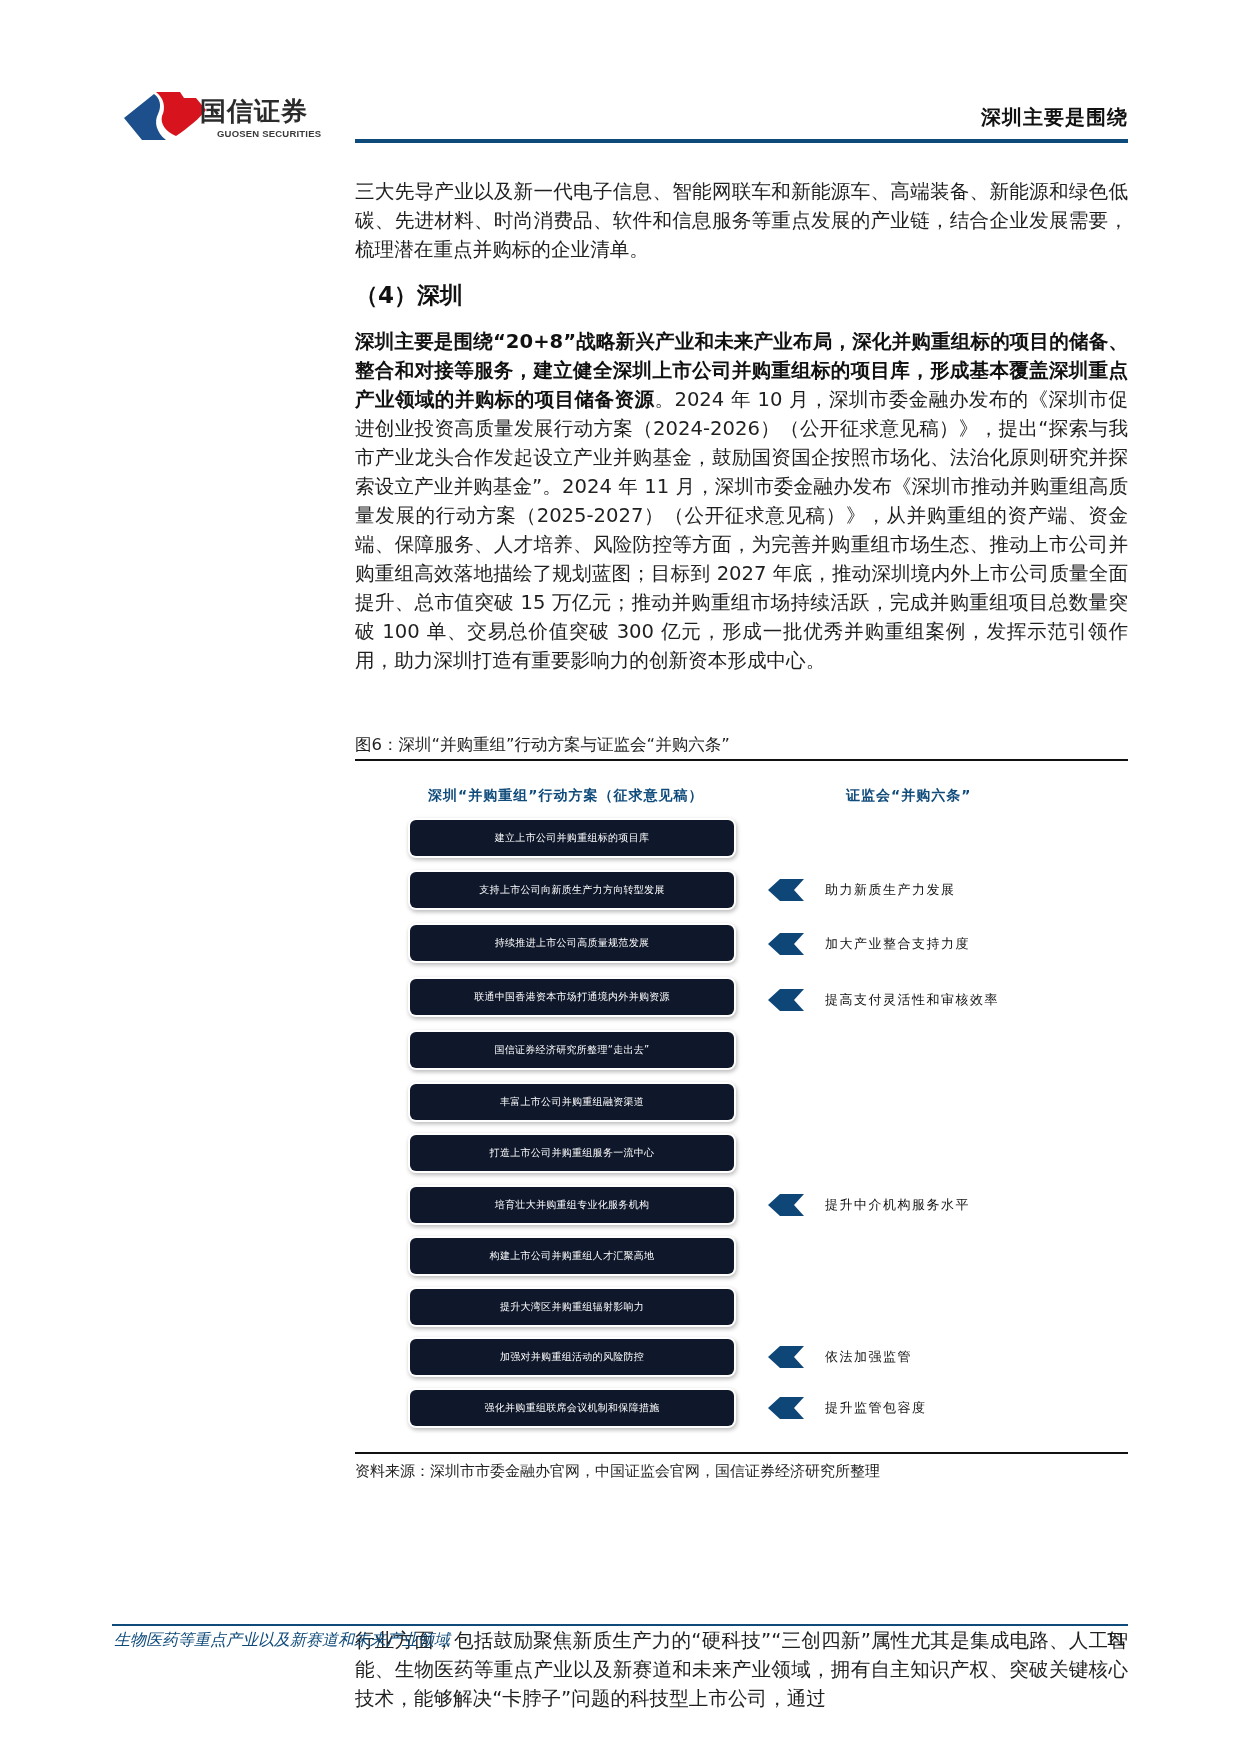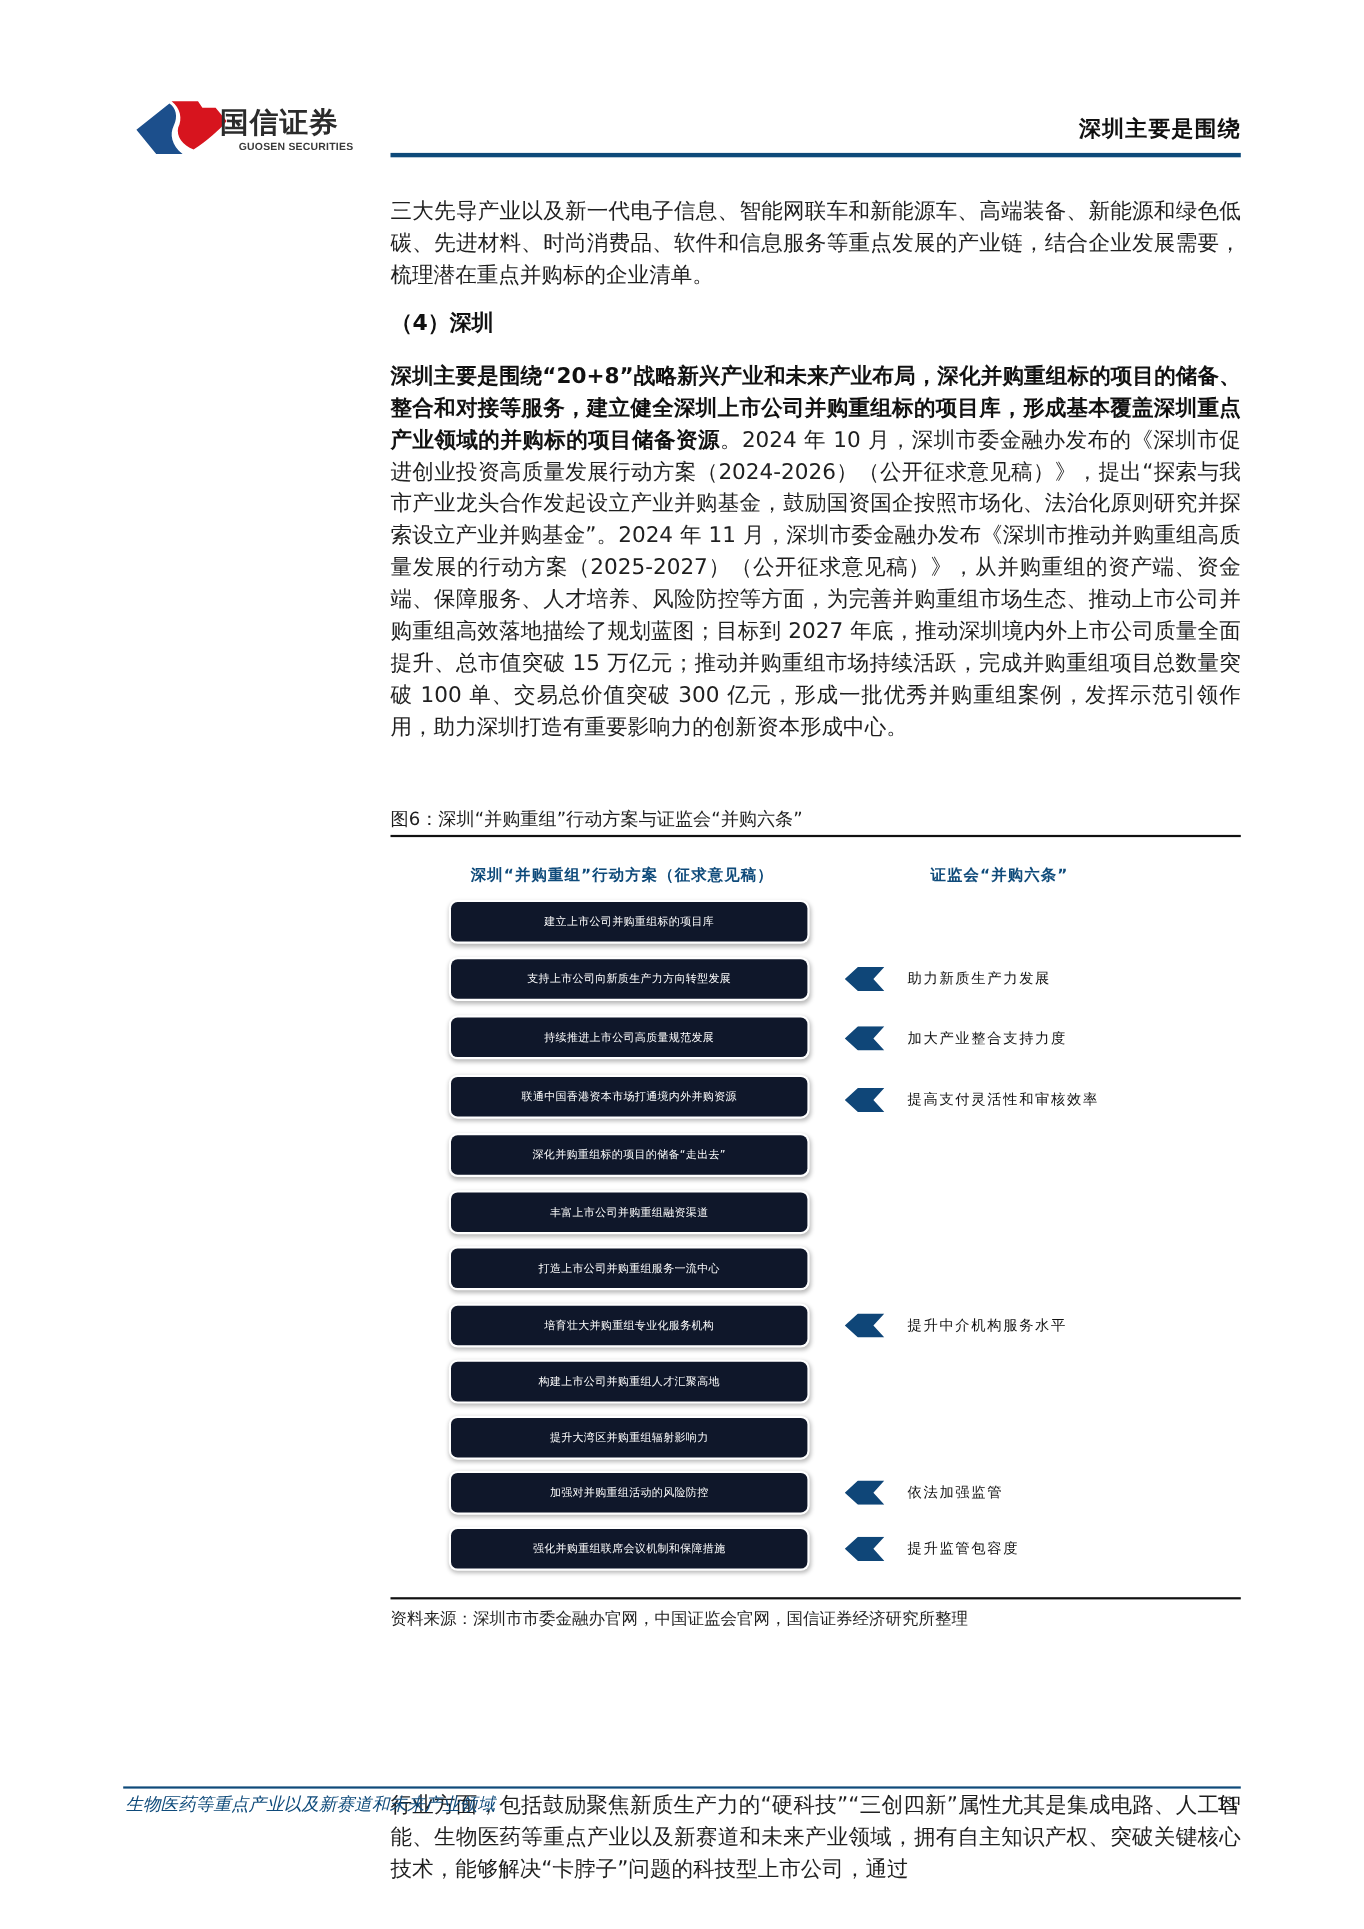--- a/index.html
+++ b/index.html
@@ -11,21 +11,21 @@
   .logo svg { position: absolute; left: 0; top: 0; }
   .logo-cn { position: absolute; left: 80px; top: 6px; font-size: 26px; font-weight: bold; color: #2b2b2b; letter-spacing: 1px; }
   .logo-en { position: absolute; left: 97px; top: 40px; font-size: 9.5px; font-weight: bold; color: #3a3a3a; letter-spacing: 0.2px; font-family: "Liberation Sans", sans-serif; }
   .report-type { position: absolute; right: 112px; top: 104px; font-size: 20px; font-weight: bold; color: #111; letter-spacing: 1px; }
   .header-rule { position: absolute; left: 355px; right: 112px; top: 139px; height: 4px; background: #0e4a7a; }
 
   
   .para { position: absolute; left: 355px; width: 773px; font-size: 19.6px; line-height: 29px; color: #1f1f1f; text-align: justify; text-justify: inter-character; }
   .para b { font-weight: bold; color: #111; }
   .p1 { top: 177px; }
-  .h4 { position: absolute; left: 355px; top: 280px; font-size: 20px; font-weight: bold; color: #111; }
+  .h4 { position: absolute; left: 355px; top: 280px; font-size: 23px; font-weight: bold; color: #111; }
   .p2 { top: 327px; }
   .p3 { top: 1595px; margin-top: 31px; }
 
   
   .fig-title { position: absolute; left: 355px; top: 734px; font-size: 16.5px; color: #1f1f1f; }
   .fig-rule-top { position: absolute; left: 355px; right: 112px; top: 759px; height: 1.5px; background: #111; }
   .fig-rule-bottom { position: absolute; left: 355px; right: 112px; top: 1452px; height: 1.5px; background: #111; }
   .fig-source { position: absolute; left: 355px; top: 1462px; font-size: 15px; color: #1f1f1f; }
 
   .col-head-left { position: absolute; left: 428px; top: 787px; font-size: 14px; font-weight: bold; color: #0e4a7a; letter-spacing: 1px; }
@@ -64,21 +64,21 @@
 <div class="fig-title">图6：深圳“并购重组”行动方案与证监会“并购六条”</div>
 <div class="fig-rule-top"></div>
 
 <div class="col-head-left">深圳“并购重组”行动方案（征求意见稿）</div>
 <div class="col-head-right">证监会“并购六条”</div>
 
 <div class="box" style="top:820px">建立上市公司并购重组标的项目库</div>
 <div class="box" style="top:872px">支持上市公司向新质生产力方向转型发展</div>
 <div class="box" style="top:925px">持续推进上市公司高质量规范发展</div>
 <div class="box" style="top:979px">联通中国香港资本市场打通境内外并购资源</div>
-<div class="box" style="top:1032px">深化并购重组标的项目的储备“走出去”</div>
+<div class="box" style="top:1032px">国信证券经济研究所整理“走出去”</div>
 <div class="box" style="top:1084px">丰富上市公司并购重组融资渠道</div>
 <div class="box" style="top:1135px">打造上市公司并购重组服务一流中心</div>
 <div class="box" style="top:1187px">培育壮大并购重组专业化服务机构</div>
 <div class="box" style="top:1238px">构建上市公司并购重组人才汇聚高地</div>
 <div class="box" style="top:1289px">提升大湾区并购重组辐射影响力</div>
 <div class="box" style="top:1339px">加强对并购重组活动的风险防控</div>
 <div class="box" style="top:1390px">强化并购重组联席会议机制和保障措施</div>
 
 <svg class="arrow" style="top:879px" viewBox="0 0 36 22">
     <polygon points="0,11 12,0 36,0 26,11 36,22 12,22" fill="#0f4678"></polygon>

